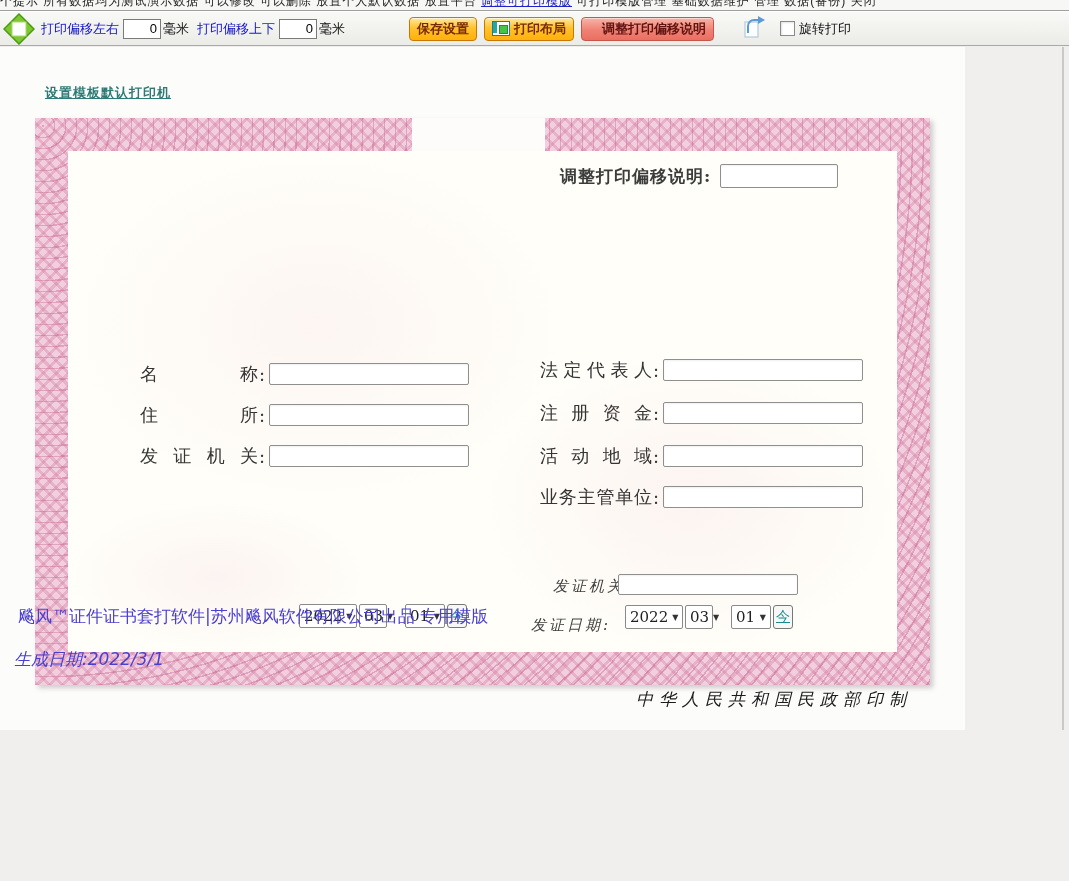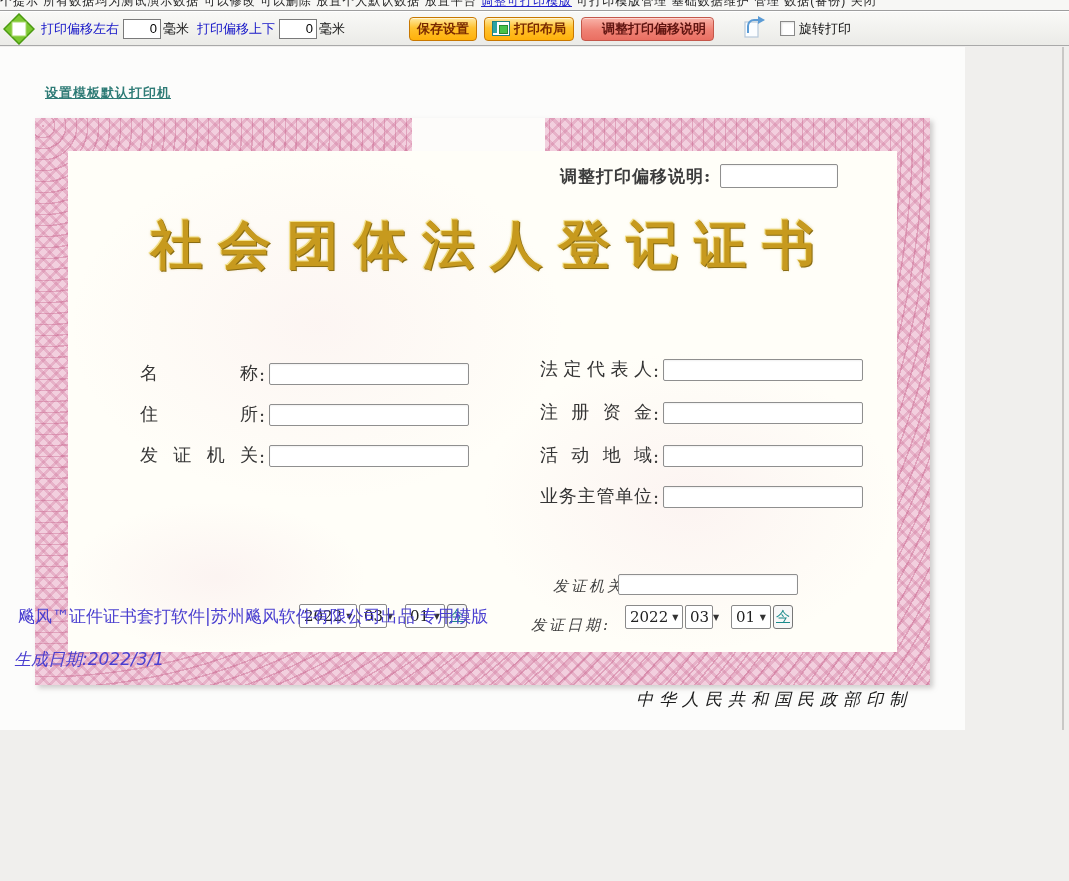--- a/index.html
+++ b/index.html
@@ -96,21 +96,21 @@
     position:absolute;left:0;top:93px;width:100%;text-align:center;z-index:2;
     font-family:"DejaVu Serif","Liberation Serif",serif;font-weight:bold;
     font-size:52px;letter-spacing:16px;padding-left:16px;box-sizing:border-box;
     color:#c79a1e;
     text-shadow:1px 1px 0 #8a6d14, -1px -1px 0 #f3e086, 0 0 3px rgba(180,140,20,.55);
     white-space:nowrap;
   }
   .fieldrow{position:absolute;display:flex;align-items:center;z-index:2;height:24px;}
   .jlabel{
     display:inline-block;text-align:justify;text-align-last:justify;
-    font-family:Liberation Mono, monospace;font-size:18px;color:#353535;
+    font-family:Liberation Serif, serif;font-size:18px;color:#353535;
     white-space:normal;line-height:24px;
   }
   .jl-left{width:118px;}
   .jl-right{width:112px;}
   .colon{font-family:"DejaVu Serif","Liberation Serif",serif;font-size:18px;color:#353535;margin:0 4px 0 1px;}
   .cert-input{
     width:200px;height:22px;border:1px solid #8f8f8f;border-radius:2px;background:#fff;
     box-shadow:inset 0 1px 2px rgba(0,0,0,.06);font-family:inherit;font-size:14px;padding:0 4px;box-sizing:border-box;
   }
   .credit-input{width:118px;height:24px;}
@@ -194,21 +194,20 @@
 
   <div class="cert">
     <div class="cert-inner"></div>
     <div class="cert-topgap"></div>
 
     <div class="credit-row">
       <span class="credit-label">调整打印偏移说明:</span>
       <input class="cert-input credit-input" value="" style="">
     </div>
 
-    <div class="cert-title">社会团体法人登记证书</div>
 
     <div class="fieldrow" style="left:105px;top:244px;">
       <span class="jlabel jl-left">名称</span>
         <span class="colon">:</span>
       <input class="cert-input" value="" style="">
     </div>
     <div class="fieldrow" style="left:105px;top:285px;">
       <span class="jlabel jl-left">住所</span>
         <span class="colon">:</span>
       <input class="cert-input" value="" style="">

